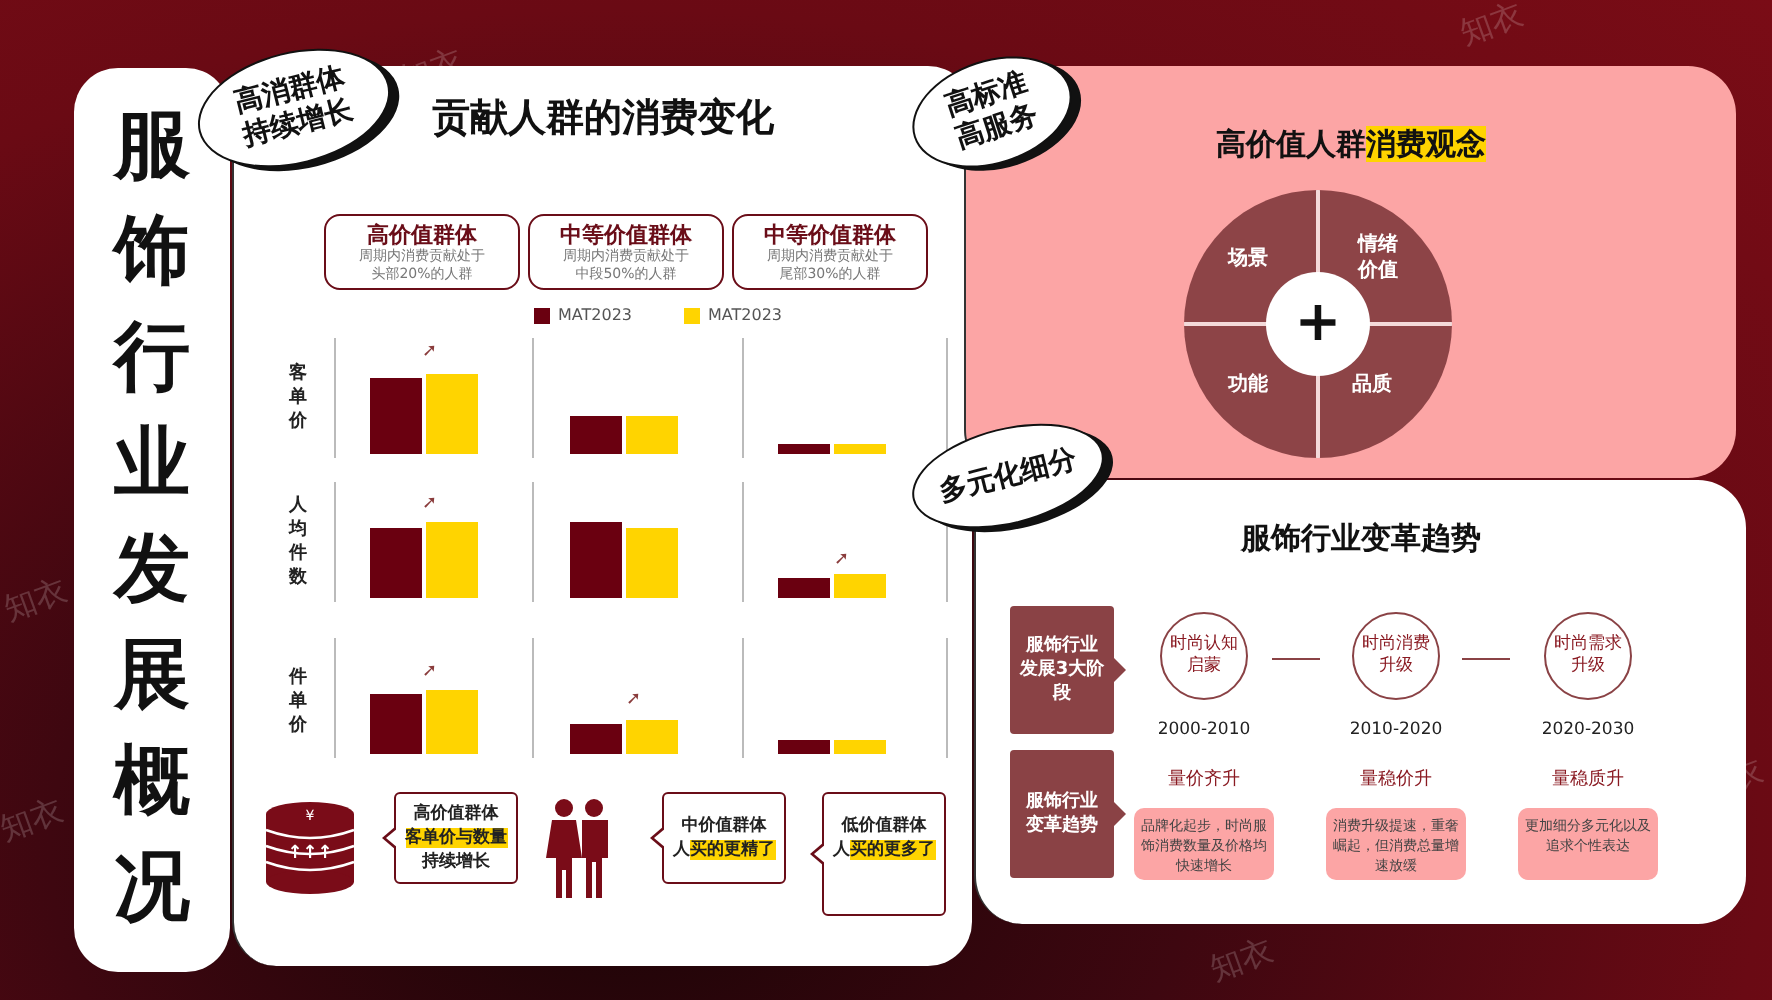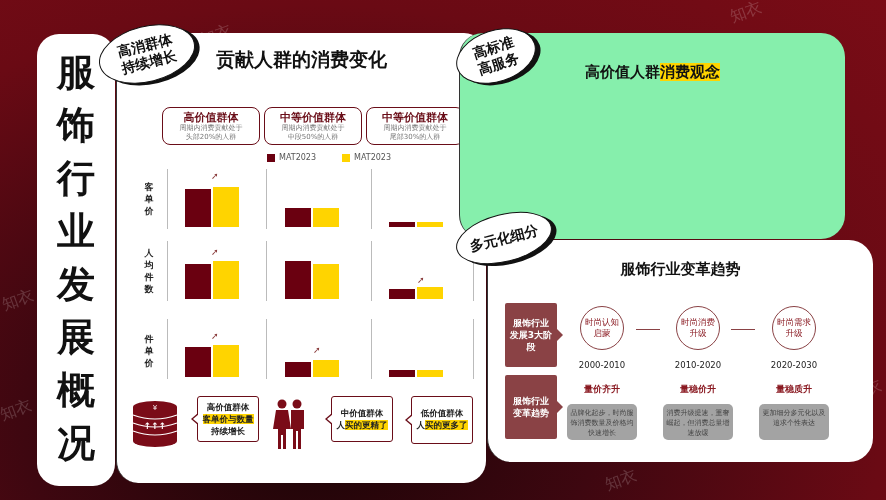--- a/index.html
+++ b/index.html
@@ -43,39 +43,39 @@
   .arrow { position: absolute; font-size: 9px; color: #8a3c3c; font-weight: bold; }
 
   .bottom-strip { position: absolute; left: 14px; top: 358px; width: 345px; height: 62px; }
   .coins { position: absolute; left: 0; top: 8px; width: 48px; height: 48px; }
   .bubble { position: absolute; border: 1.5px solid #6a0d18; border-radius: 3px; background: #fff; text-align: center; font-size: 8.5px; font-weight: bold; color: #222; line-height: 12px; }
   .hl { background: #ffd400; }
   .bubble::before { content: ""; position: absolute; left: -7px; top: 50%; margin-top: -6px; border-top: 6px solid transparent; border-bottom: 6px solid transparent; border-right: 7px solid #6a0d18; }
   .bubble::after { content: ""; position: absolute; left: -5px; top: 50%; margin-top: -5px; border-top: 5px solid transparent; border-bottom: 5px solid transparent; border-right: 6px solid #fff; }
 
   
-  .rt-card { position: absolute; left: 459px; top: 33px; width: 386px; height: 206px; background: #86efac; border-radius: 24px; border-left: 1.5px solid #333; }
+  .rt-card { position: absolute; left: 482px; top: 33px; width: 386px; height: 206px; background: #fca5a5; border-radius: 24px; border-left: 1.5px solid #333; }
   .rt-title { position: absolute; left: 0; right: 0; top: 30px; text-align: center; font-size: 15px; font-weight: bold; color: #111; }
   .rt-title .hl2 { background: #ffd400; }
   .wheel { position: absolute; left: 109px; top: 62px; width: 134px; height: 134px; border-radius: 50%; background: #8d4447; overflow: hidden; }
   .wheel .h { position: absolute; left: 0; right: 0; top: 66px; height: 2px; background: #f3dada; }
   .wheel .v { position: absolute; top: 0; bottom: 0; left: 66px; width: 2px; background: #f3dada; }
   .wheel .center { position: absolute; left: 41px; top: 41px; width: 52px; height: 52px; border-radius: 50%; background: #fff; text-align: center; line-height: 50px; font-size: 28px; font-weight: bold; color: #111; }
   .wlabel { position: absolute; color: #fff; font-size: 10px; font-weight: bold; text-align: center; line-height: 13px; }
 
   
   .rb-card { position: absolute; left: 487px; top: 240px; width: 386px; height: 222px; background: #fff; border-radius: 24px; border-left: 1.5px solid #333; }
   .rb-title { position: absolute; left: 0; right: 0; top: 20px; text-align: center; font-size: 15px; font-weight: bold; color: #111; }
   .side-tag { position: absolute; left: 17px; width: 52px; background: #8a4245; color: #fff; font-size: 9px; font-weight: bold; text-align: center; line-height: 12px; border-radius: 2px; display: flex; align-items: center; justify-content: center; }
   .side-tag::after { content: ""; position: absolute; right: -6px; top: 50%; margin-top: -6px; border-top: 6px solid transparent; border-bottom: 6px solid transparent; border-left: 6px solid #8a4245; }
   .stage { position: absolute; width: 44px; height: 44px; border-radius: 50%; border: 1.5px solid #8a4245; text-align: center; font-size: 8.5px; font-weight: normal; color: #8a1a22; line-height: 11px; padding-top: 10px; }
   .dash { position: absolute; height: 1px; background: #8a4245; width: 24px; }
   .year { position: absolute; font-size: 8.5px; font-weight: normal; color: #222; width: 80px; text-align: center; }
-  .kw { position: absolute; font-size: 9px; font-weight: bold; color: #8a1a22; width: 80px; text-align: center; }
-  .kwbox { position: absolute; width: 70px; height: 36px; background: #a3a3a3; border-radius: 5px; font-size: 7px; color: #444; text-align: center; line-height: 10px; padding: 4px 3px; }
+  .kw { position: absolute; font-size: 9px; font-weight: normal; color: #8a1a22; width: 80px; text-align: center; }
+  .kwbox { position: absolute; width: 70px; height: 36px; background: #fca5a5; border-radius: 5px; font-size: 7px; color: #444; text-align: center; line-height: 10px; padding: 4px 3px; }
 
   
   .oval { position: absolute; background: #fff; border: 1.5px solid #111; border-radius: 50%; box-shadow: 4px 3px 0 #111; display: flex; align-items: center; justify-content: center; text-align: center; font-size: 14px; font-weight: bold; color: #111; line-height: 17px; }
 </style>
 </head>
 <body>
 
 <div class="wm" style="left:200px;top:25px">知衣</div>
 <div class="wm" style="left:730px;top:2px">知衣</div>
 <div class="wm" style="left:2px;top:290px">知衣</div>
@@ -200,29 +200,38 @@
     <svg style="position:absolute;left:140px;top:8px;width:38px;height:50px" viewBox="0 0 38 50">
       <circle cx="11" cy="5" r="4.5" fill="#7a0c18"></circle>
       <circle cx="26" cy="5" r="4.5" fill="#7a0c18"></circle>
       <path d="M5 11 H17 L20 30 H15 V50 H12 V36 H10 V50 H7 V30 H2 Z" fill="#7a0c18"></path>
       <path d="M20 11 H33 V30 H30 V50 H27 V32 H25 V50 H22 V30 H20 Z" fill="#7a0c18"></path>
     </svg>
     <div class="bubble" style="left:200px;top:5px;width:62px;height:46px;padding-top:10px">
       <div>中价值群体</div>
       <div><span>人</span><span class="hl">买的更精了</span></div>
     </div>
-    <div class="bubble" style="left:280px;top:5px;width:62px;height:48px;padding-top:10px">
+    <div class="bubble" style="left:280px;top:5px;width:62px;height:62px;padding-top:10px">
       <div>低价值群体</div>
       <div><span>人</span><span class="hl">买的更多了</span></div>
     </div>
   </div>
 </div>
 
 <div class="rt-card">
   <div class="rt-title"><span>高价值人群</span><span class="hl2">消费观念</span></div>
+  <div class="wheel">
+    <div class="h"></div>
+      <div class="v"></div>
+    <div class="wlabel" style="left:22px;top:28px">场景</div>
+    <div class="wlabel" style="left:84px;top:21px;width:26px">情绪价值</div>
+    <div class="wlabel" style="left:22px;top:91px">功能</div>
+    <div class="wlabel" style="left:84px;top:91px">品质</div>
+    <div class="center">+</div>
+  </div>
 </div>
 
 <div class="rb-card">
   <div class="rb-title">服饰行业变革趋势</div>
 
   <div class="side-tag" style="top:63px;height:64px;padding:0 4px">服饰行业发展3大阶段</div>
   <div class="side-tag" style="top:135px;height:64px;padding:0 4px">服饰行业变革趋势</div>
 
   <div class="stage" style="left:92px;top:66px">
       <div>时尚认知</div>

